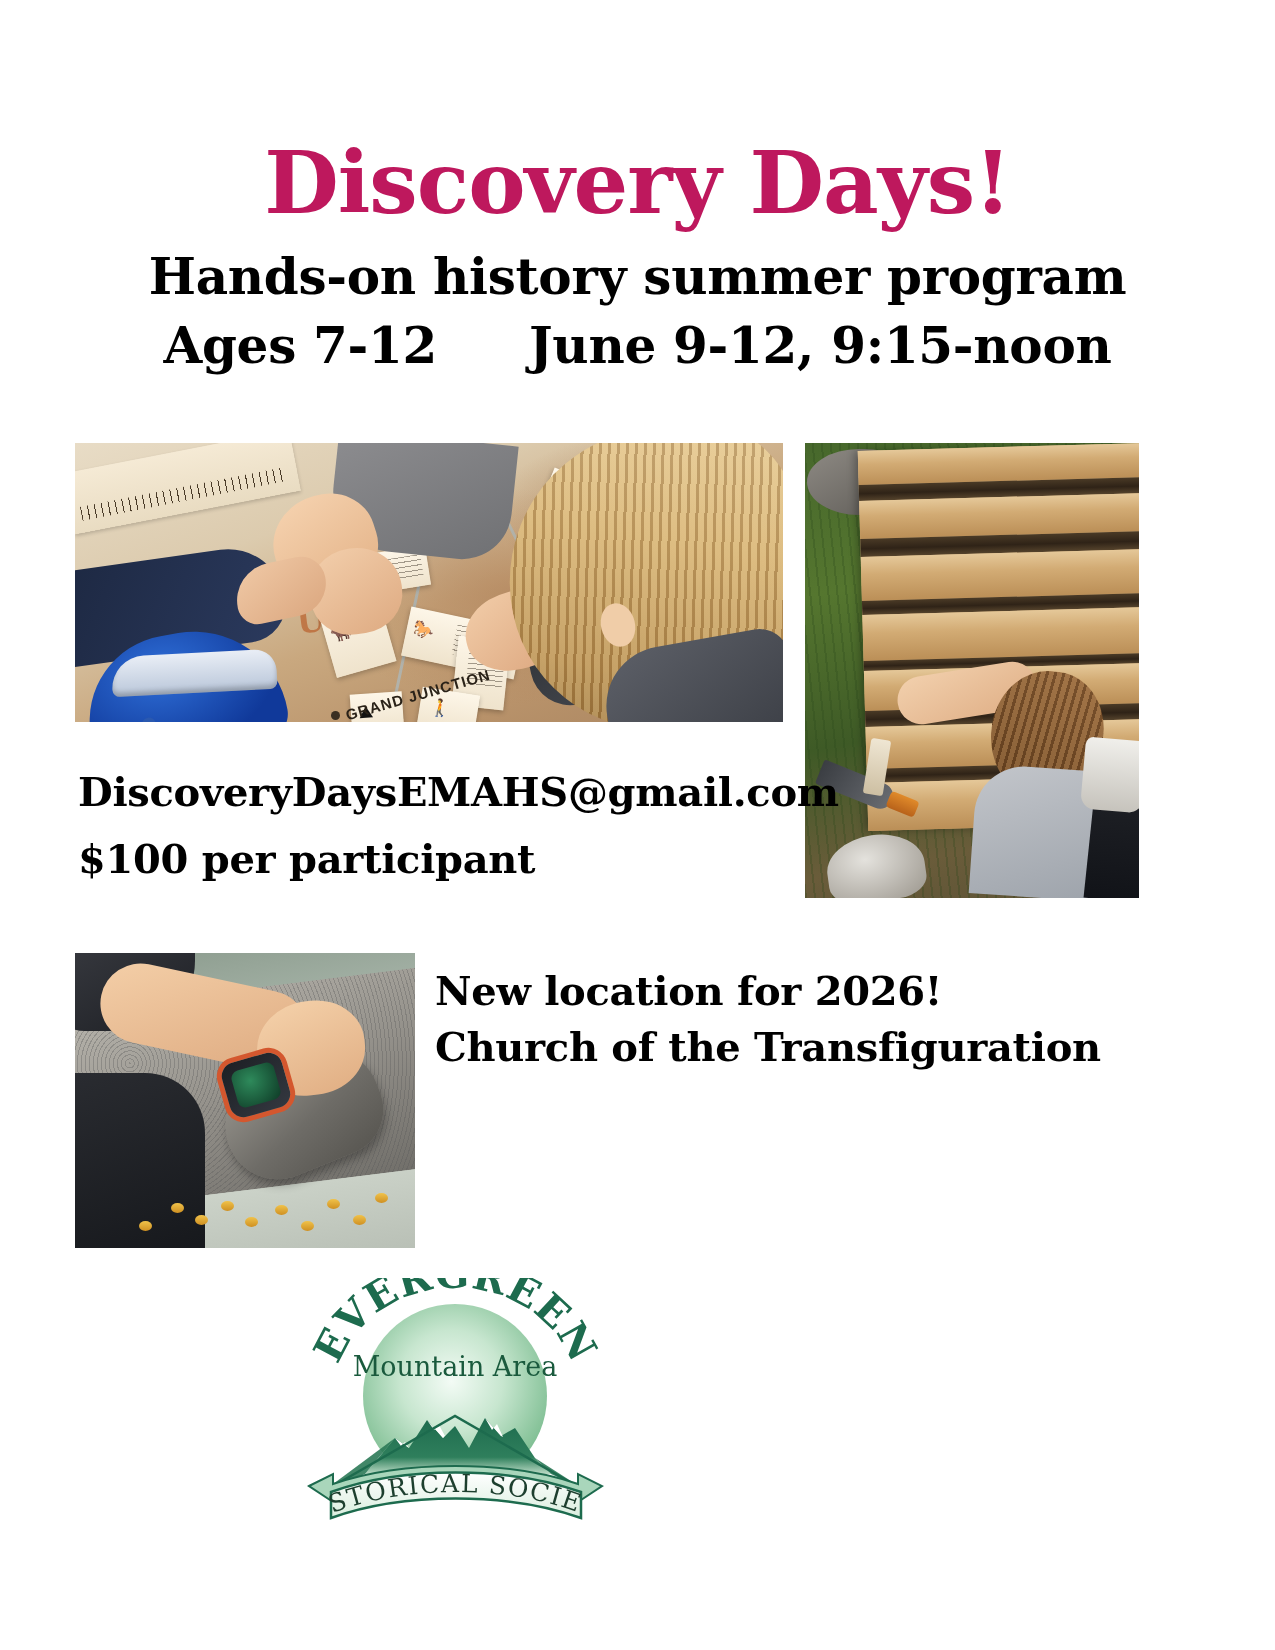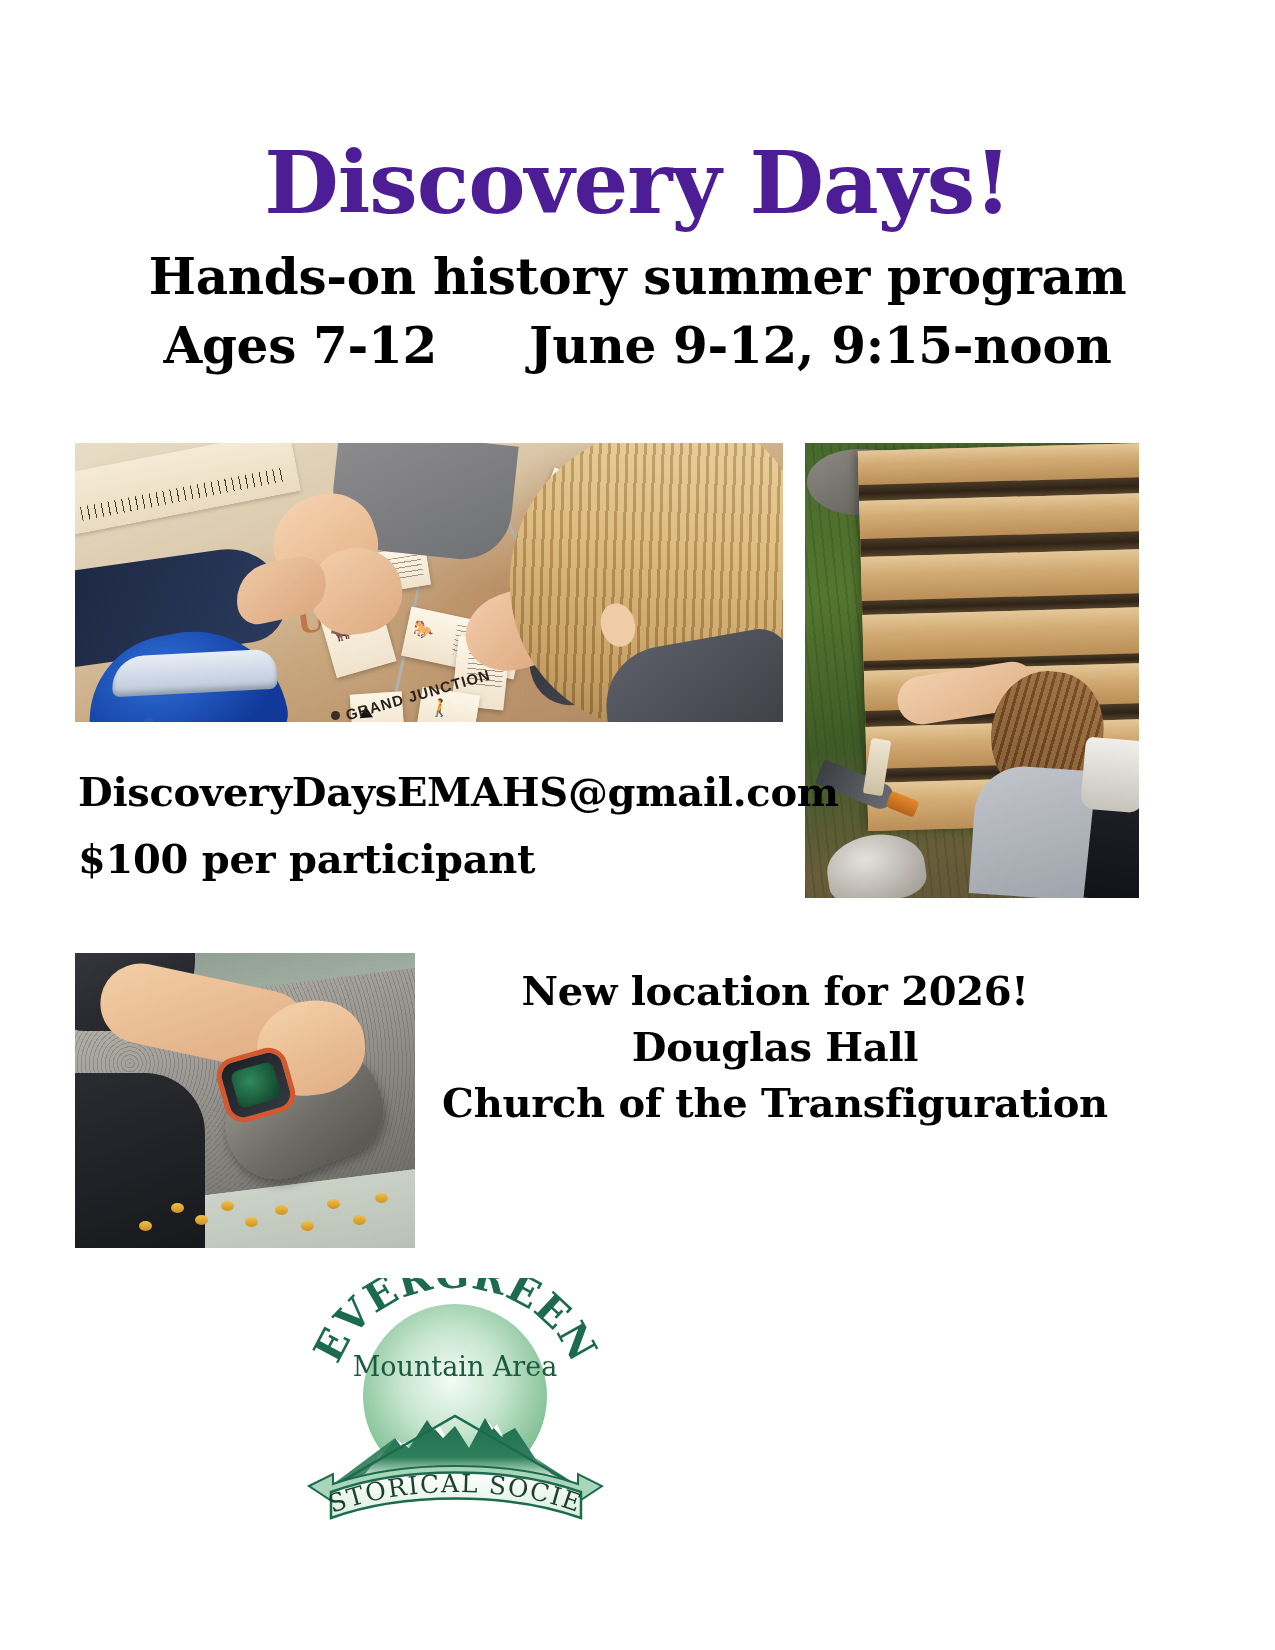--- a/index.html
+++ b/index.html
@@ -39,21 +39,21 @@
   }
 
   #event-title {
     position: absolute;
     top: 133px;
     left: 0;
     width: 1275px;
     text-align: center;
     font-size: 86px;
     line-height: 100px;
-    color: #4c1d95;
+    color: #be185d;
     letter-spacing: -1px;
   }
 
   #subtitle {
     position: absolute;
     top: 248px;
     left: 0;
     width: 1275px;
     text-align: center;
     font-size: 50px;
@@ -81,21 +81,20 @@
     font-size: 40px;
     line-height: 67px;
     white-space: nowrap;
   }
 
   #location-block {
     position: absolute;
     top: 963px;
     left: 435px;
     width: 680px;
-    text-align: center;
   }
   #location-block .line {
     font-size: 40px;
     line-height: 56px;
     white-space: nowrap;
   }
 
   
 
   .photo {
@@ -505,21 +504,20 @@
     <div class="kernel" style="left:200px;top:252px;"></div>
     <div class="kernel" style="left:226px;top:268px;"></div>
     <div class="kernel" style="left:252px;top:246px;"></div>
     <div class="kernel" style="left:278px;top:262px;"></div>
     <div class="kernel" style="left:300px;top:240px;"></div>
     <div class="kernel" style="left:64px;top:268px;"></div>
   </div>
 
   <div id="location-block">
     <div class="slab line">New location for 2026!</div>
-    <div class="slab line">Douglas Hall</div>
     <div class="slab line">Church of the Transfiguration</div>
   </div>
 
   <div id="logo">
     <svg viewBox="0 0 305 250" width="305" height="250">
       <defs>
         <radialGradient id="circGrad" cx="48%" cy="42%" r="62%">
           <stop offset="0%" stop-color="#f3fbf5"></stop>
           <stop offset="45%" stop-color="#c7e6cf"></stop>
           <stop offset="100%" stop-color="#73b889"></stop>

